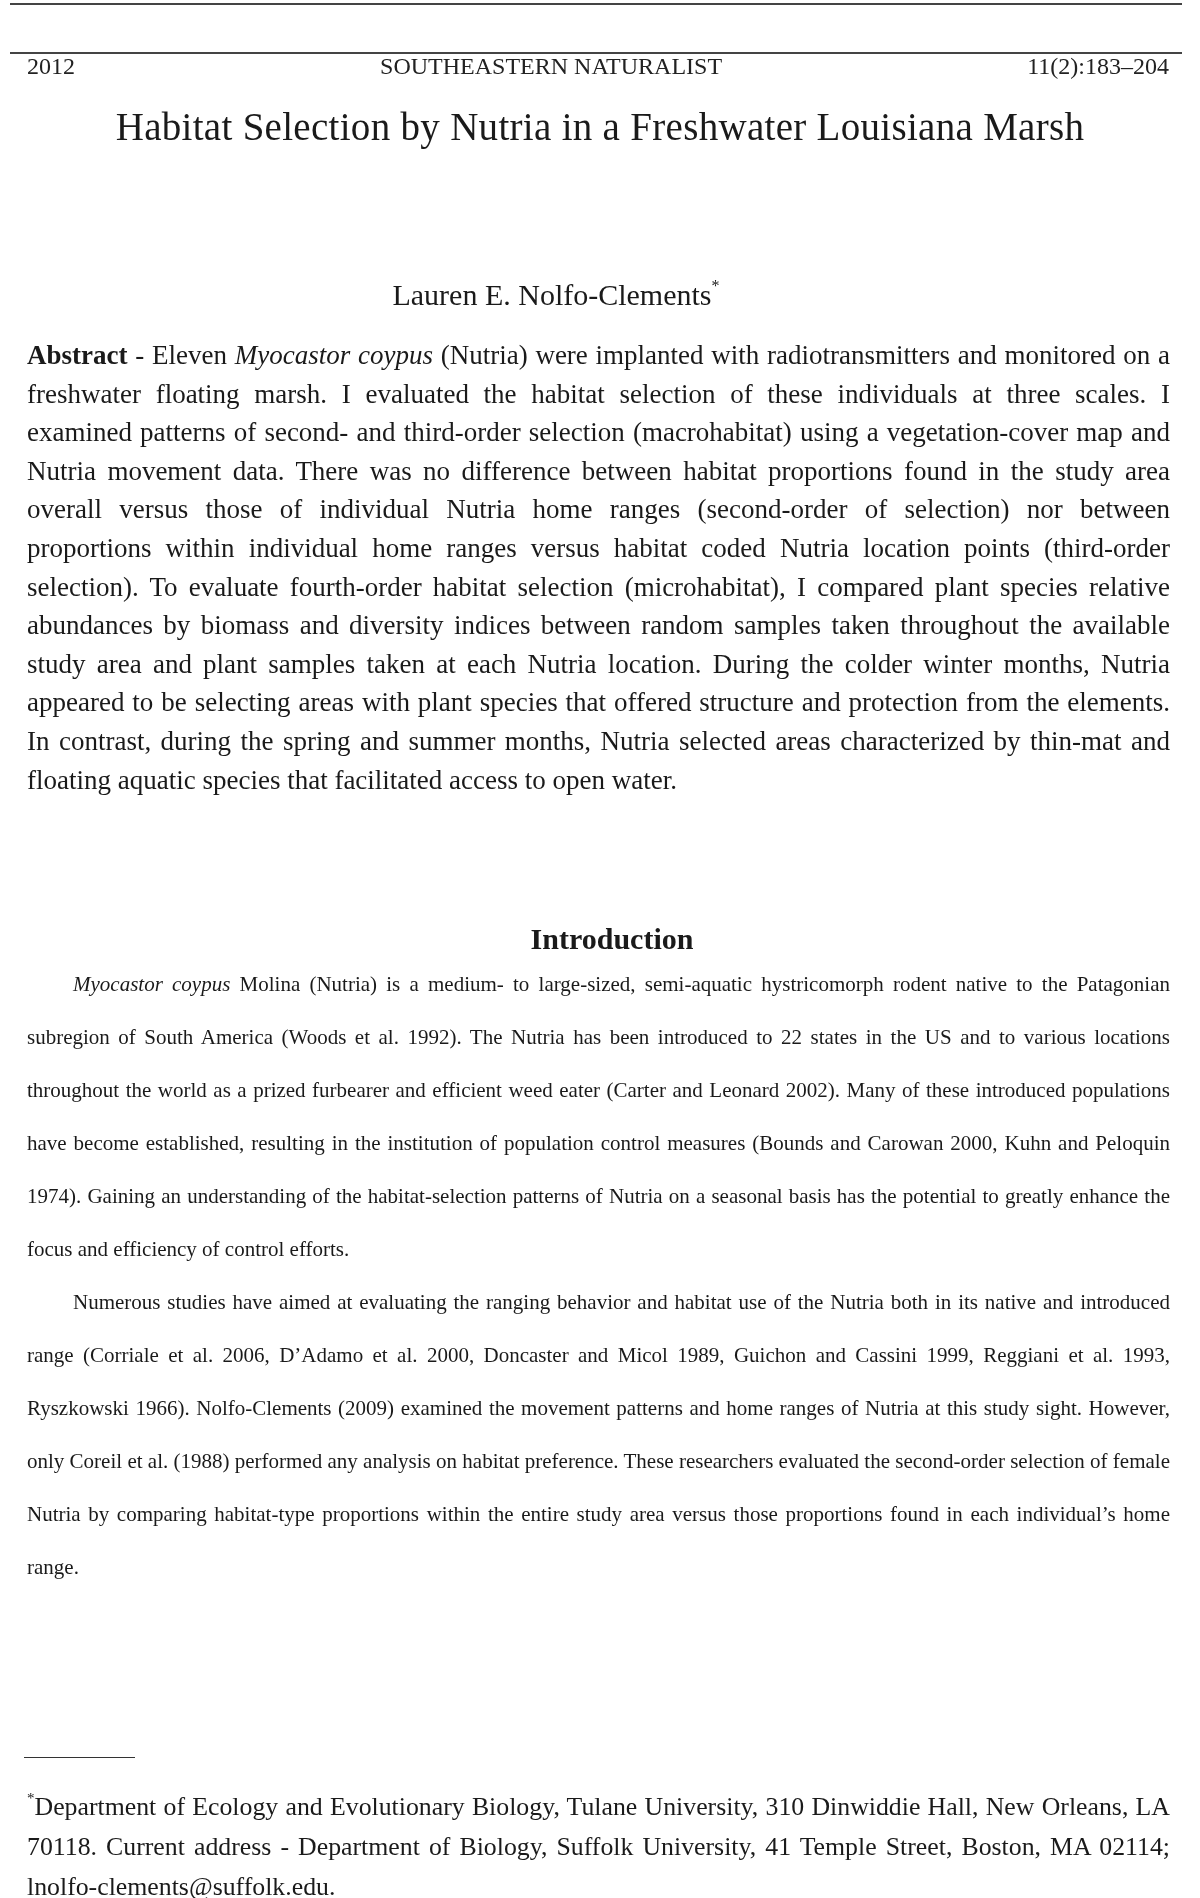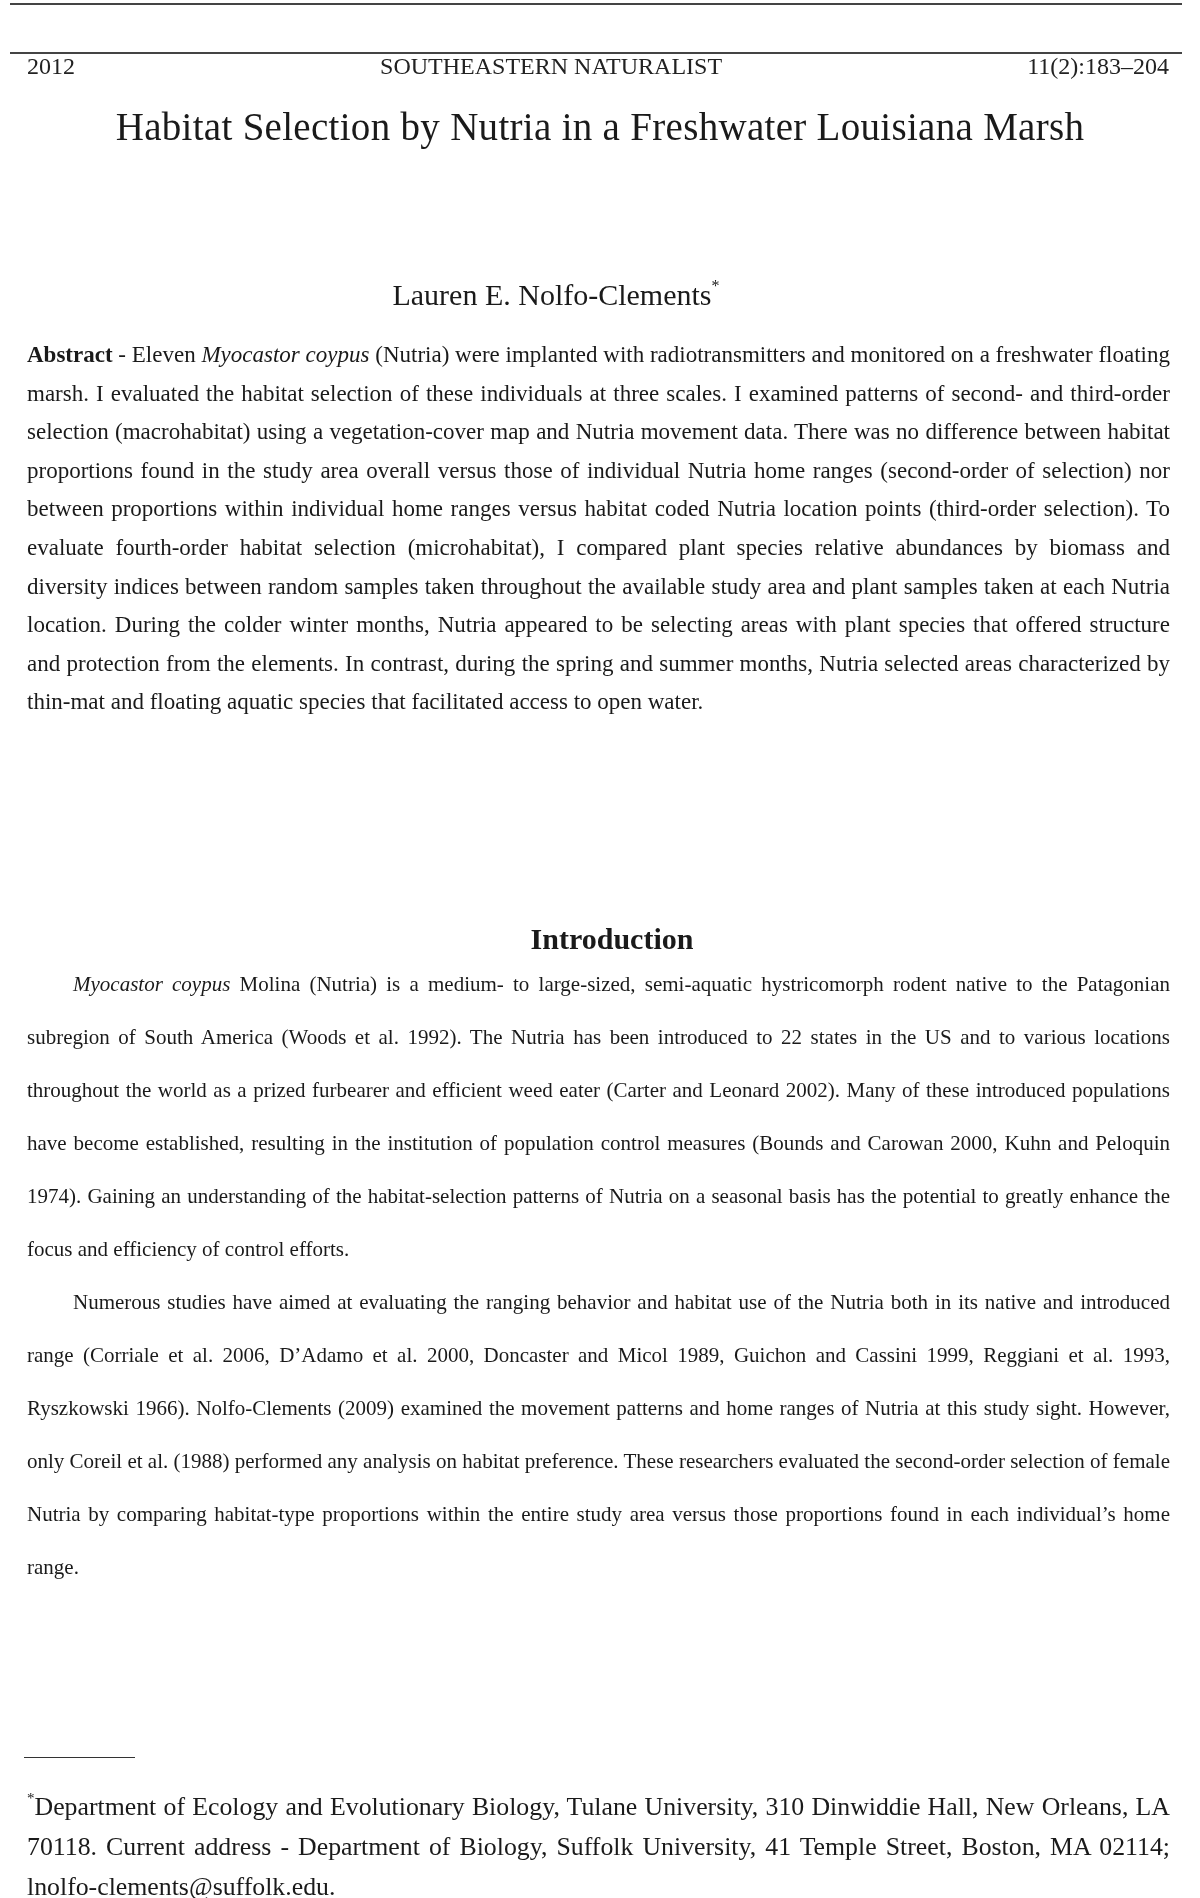--- a/index.html
+++ b/index.html
@@ -23,21 +23,21 @@
     letter-spacing: 0.3px;
   }
   .author {
     position: absolute; top: 246px; left: 0; width: 1112px; text-align: center;
     font-size: 30px;
     margin-top: 31px;
   }
   .author sup { font-size: 16px; vertical-align: 14px; }
   .abstract {
     position: absolute; top: 336px; left: 27px; width: 1143px;
-    font-size: 23px; line-height: 38.6px; text-align: justify; margin: 0;
+    font-size: 27px; line-height: 38.6px; text-align: justify; margin: 0;
     hyphens: manual;
   }
   .abstract .label { font-weight: bold; }
   .section-heading {
     position: absolute; top: 910px; left: 0; width: 1200px; text-align: center;
     font-weight: bold; font-size: 30px; margin: 12px;
   }
   .intro {
     position: absolute; top: 958px; left: 27px; width: 1143px;
     font-size: 21px; line-height: 53px; text-align: justify;

